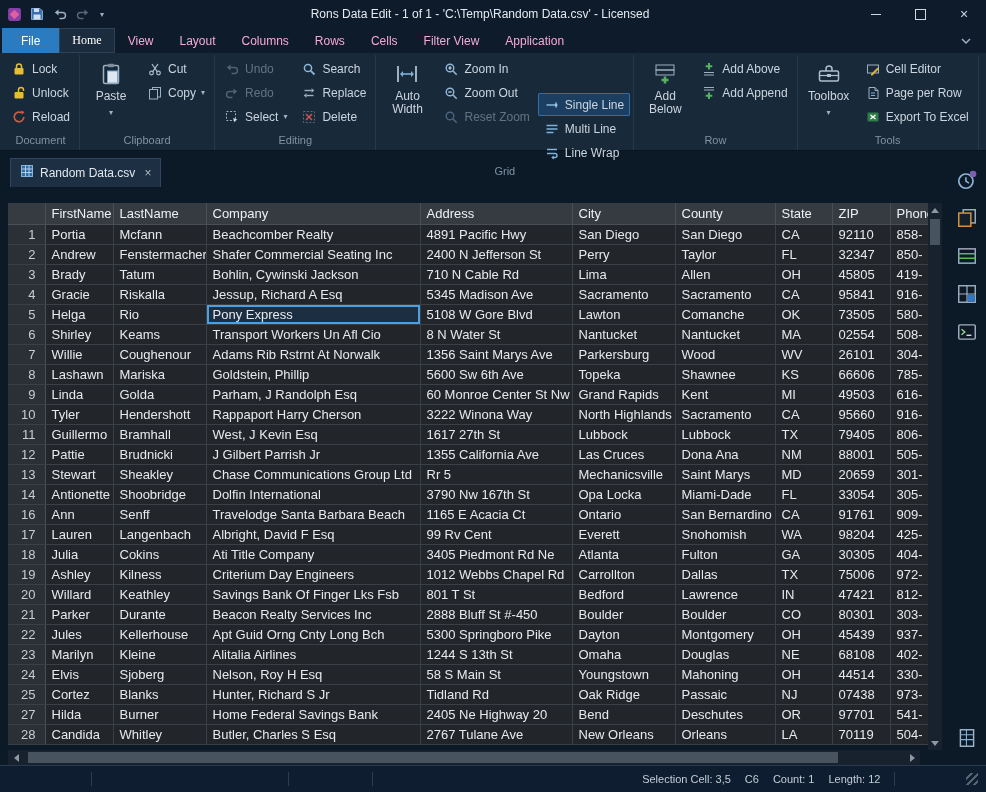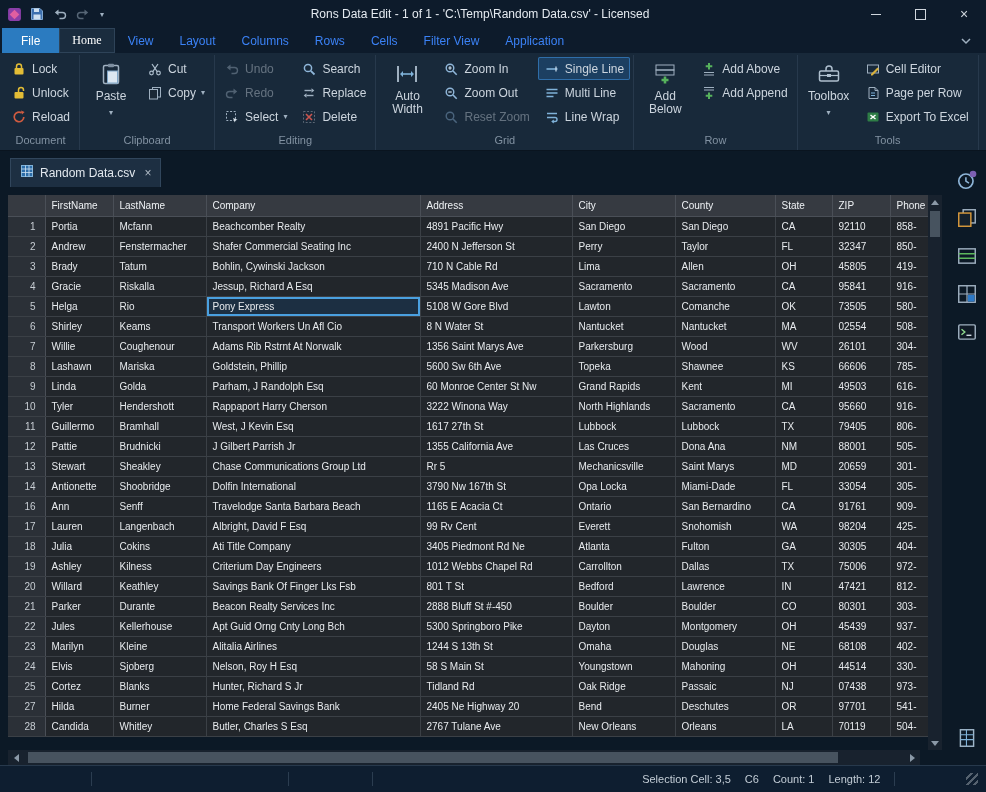--- a/index.html
+++ b/index.html
@@ -12,51 +12,51 @@
   .qat-icon{width:16px;height:16px;display:inline-flex;align-items:center;justify-content:center;}
   .qat-caret{color:#9fb0c0;font-size:8px;padding:0 2px;}
   .title{flex:1;text-align:center;color:#e4eaf0;font-size:12px;white-space:nowrap;overflow:hidden;}
   .win-controls{display:flex;height:28px;flex:none;}
   .wc{width:44px;display:flex;align-items:center;justify-content:center;color:#cfd6dd;font-size:14px;}
   .wc-min{width:10px;height:1px;background:#cfd6dd;display:block;}
   .wc-max{width:9px;height:9px;border:1px solid #cfd6dd;display:block;}
 
   
   .menubar{height:25px;background:#0d1b2b;display:flex;align-items:stretch;padding:0 2px;font-size:12px;flex:none;}
-  .menu-item{padding:5px 13px;color:#3b82f6;display:flex;align-items:center;}
+  .menu-item{padding:5px 13px;color:#f9a8d4;display:flex;align-items:center;}
   .menu-item.file{background:#2b7bc0;color:#fff;padding:5px 19px;text-align:right;}
   .menu-item.active{background:#1a2c3e;box-shadow:inset 0 0 0 1px #2e4358;color:#fff;font-family:Liberation Serif, serif;}
   .menu-chevron{margin-left:auto;display:flex;align-items:center;padding:0 12px;}
 
   
   .ribbon{height:95px;background:#18293a;display:flex;border-bottom:1px solid #0a141f;padding:2px 0 0 2px;flex:none;}
   .rgroup{display:flex;flex-direction:column;border-right:1px solid #27394c;padding:2px 3px 0;}
   .rgroup-content{flex:1;display:flex;gap:2px;align-items:flex-start;}
   .rgroup-label{height:17px;line-height:15px;text-align:center;font-size:11px;color:#8292a2;}
   .rcol{display:flex;flex-direction:column;gap:1px;}
   .rbtn{display:flex;align-items:center;gap:5px;background:none;border:none;color:#ccd5de;
     font:12px "Liberation Sans",sans-serif;padding:2px 6px;height:23px;white-space:nowrap;text-align:center;}
   .rbtn.large{flex-direction:column;justify-content:flex-start;height:72px;width:56px;padding:4px 2px 0;gap:3px;
     text-align:center;white-space:normal;line-height:13px;}
   .rbtn.disabled{opacity:.42;}
-  .rbtn.selected-btn{background:#1c3f61;box-shadow:inset 0 0 0 1px #2f6ea9;border-radius:2px;}
+  .rbtn.selected-btn{background:#1c3f61;box-shadow:inset 0 0 0 1px #2f6ea9;border-radius:2px;margin-top:36px;}
   .ricon{width:16px;height:16px;display:inline-flex;align-items:center;justify-content:center;flex:none;}
   .ricon.big{width:26px;height:26px;}
   .caret{font-size:8px;color:#9fb0c0;}
 
   
   .main{flex:1;display:flex;min-height:0;}
   .left-col{width:948px;display:flex;flex-direction:column;padding-left:8px;box-sizing:border-box;}
-  .tabstrip{height:32px;display:flex;align-items:flex-end;padding:4px 6px 8px 2px;gap:2px;flex:none;}
+  .tabstrip{height:32px;display:flex;align-items:flex-end;padding:4px 6px 16px 2px;gap:2px;flex:none;}
   .tab{display:flex;align-items:center;gap:6px;background:#1d2f42;padding:5px 9px 6px;font-size:12px;color:#e2e8ee;
     border:1px solid #31465c;border-bottom:none;}
   .tab-close{color:#aeb9c4;font-size:12px;margin-left:3px;}
 
   .grid-wrap{position:relative;flex:1;overflow:hidden;background:#0c1926;}
-  table.grid{border-collapse:collapse;table-layout:fixed;width:920px;font-size:10px;}
+  table.grid{border-collapse:collapse;table-layout:fixed;width:920px;font-size:13px;}
   table.grid th{background:#363a41;color:#eef1f4;font-weight:normal;text-align:left;padding:0 6px;height:21px;
     border-right:1px solid #4a4f57;border-bottom:1px solid #4a4f57;box-sizing:border-box;white-space:nowrap;overflow:hidden;}
   table.grid th.corner{background:#363a41;}
   table.grid td{background:#22262b;color:#e7eaed;padding:0 6px;height:20px;box-sizing:border-box;
     border-right:1px solid #3b4046;border-bottom:1px solid #3b4046;white-space:nowrap;overflow:hidden;}
   table.grid td.gutter{background:#2b3037;color:#c7cdd3;text-align:right;padding-right:9px;border-right:1px solid #4a4f57;}
   table.grid td.selected{box-shadow:inset 0 0 0 2px #4aa0e0;background:#1c2f42;}
 
   
   .vscroll{position:absolute;left:920px;top:0;bottom:15px;width:14px;background:#18222e;}

